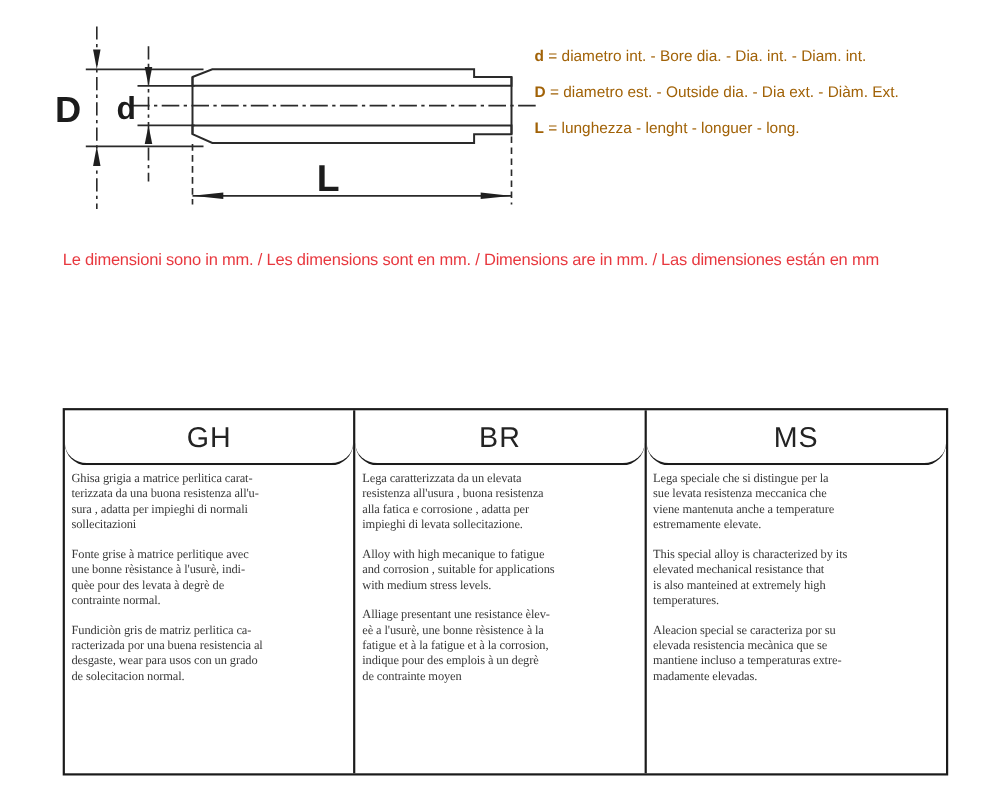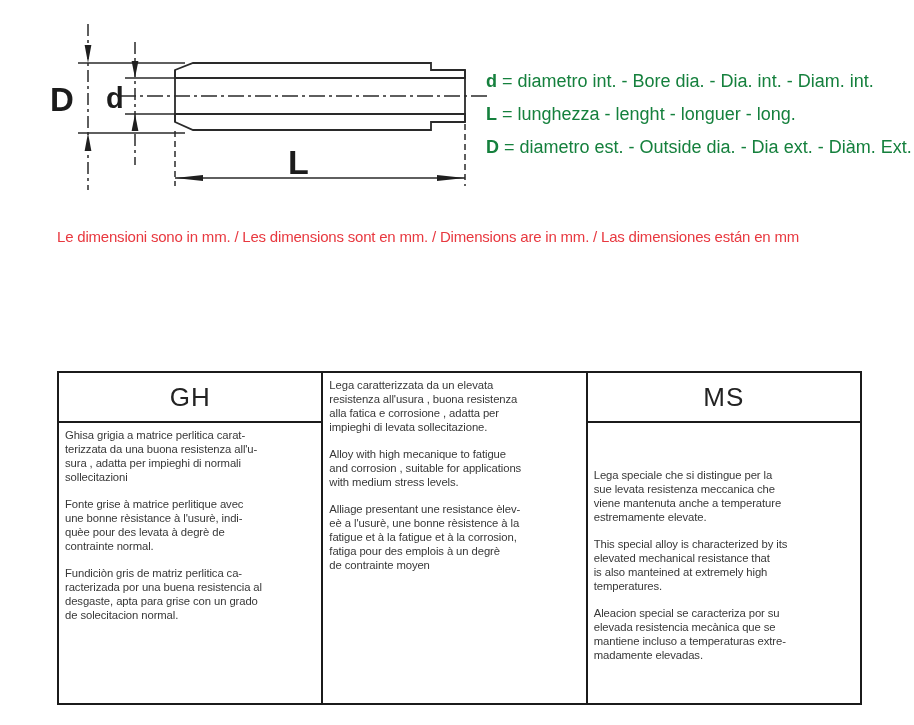--- a/index.html
+++ b/index.html
@@ -11,44 +11,44 @@
 
   
   .drawing { position:absolute; left:40px; top:8px; width:460px; height:210px; }
   .drawing text { font-family:"Liberation Sans", sans-serif; font-weight:700; fill:#1c1c1c; }
   .ink { stroke:#2a2a2a; fill:none; }
   .thin { stroke-width:1.5; }
   .thick { stroke-width:1.8; }
   .arrow { fill:#1f1f1f; stroke:none; }
 
   
-  .legend { position:absolute; left:486px; top:71px; color:#15803d; font-size:18px; }
+  .legend { position:absolute; left:486px; top:40px; color:#a16207; font-size:14px; }
   .legend-row { height:20px; line-height:20px; margin-bottom:13px; white-space:nowrap; }
   .legend-row b { font-weight:700; }
 
   
   .note {
     position:absolute; left:57px; top:228px; width:810px;
     color:#e8383f; font-size:15px; line-height:18px; letter-spacing:-0.2px; white-space:nowrap;
   }
 
   
   .spec-table {
     position:absolute; left:57px; top:371px; width:805px; height:334px;
     display:grid; grid-template-columns:1fr 1fr 1.03fr;
     border:2px solid #1b1b1b; background:#ffffff;
   }
   .col { border-right:2px solid #1b1b1b; display:flex; flex-direction:column; min-width:0; }
-  .col:last-child { border-right:none;gap:40px; }
+  .col:last-child { border-right:none; }
   .hdr {
     height:50px; border-bottom:2px solid #1b1b1b;
     display:flex; align-items:center; justify-content:center;
-    font-size:26px; letter-spacing:1px; color:#232323; font-weight:500;
+    font-size:26px; letter-spacing:1px; color:#232323; font-weight:500;border-radius:20px;
   }
-  .cell { flex:1; padding:5px 6px; overflow:hidden; }
+  .cell { flex:1; padding:5px 6px; overflow:hidden;font-family:Liberation Serif, serif; }
   .cell p {
     white-space:pre-line; font-size:11.3px; line-height:14px; letter-spacing:-0.1px;
     color:#383838; margin:0 0 13px 0;
   }
 </style>
 </head>
 <body>
 
 <div class="page">
 
@@ -101,64 +101,65 @@
     <text x="66" y="100" font-size="29">d</text>
     <text x="248" y="166" font-size="34">L</text>
   </svg>
 
   <div class="legend">
     <div class="legend-row">
       <b>d</b>
       <span>= diametro int. - Bore dia. - Dia. int. - Diam. int.</span>
     </div>
     <div class="legend-row">
+      <b>D</b>
+      <span>= diametro est. - Outside dia. - Dia ext. - Diàm. Ext.</span>
+    </div>
+    <div class="legend-row">
       <b>L</b>
       <span>= lunghezza - lenght - longuer - long.</span>
-    </div>
-    <div class="legend-row">
-      <b>D</b>
-      <span>= diametro est. - Outside dia. - Dia ext. - Diàm. Ext.</span>
     </div>
   </div>
 
   <div class="note">Le dimensioni sono in mm. / Les dimensions sont en mm. / Dimensions are in mm. / Las dimensiones están en mm</div>
 
   <div class="spec-table">
 
     <div class="col">
       <div class="hdr">GH</div>
       <div class="cell">
         <p>Ghisa grigia a matrice perlitica carat-
 terizzata da una buona resistenza all'u-
 sura , adatta per impieghi di normali
 sollecitazioni</p>
         <p>Fonte grise à matrice perlitique avec
 une bonne rèsistance à l'usurè, indi-
 quèe pour des levata à degrè de
 contrainte normal.</p>
         <p>Fundiciòn gris de matriz perlitica ca-
 racterizada por una buena resistencia al
-desgaste, apta para grise con un grado
+desgaste, wear para usos con un grado
 de solecitacion normal.</p>
       </div>
     </div>
 
     <div class="col">
+      <div class="hdr">BR</div>
       <div class="cell">
         <p>Lega caratterizzata da un elevata
 resistenza all'usura , buona resistenza
 alla fatica e corrosione , adatta per
 impieghi di levata sollecitazione.</p>
         <p>Alloy with high mecanique to fatigue
 and corrosion , suitable for applications
 with medium stress levels.</p>
         <p>Alliage presentant une resistance èlev-
 eè a l'usurè, une bonne rèsistence à la
 fatigue et à la fatigue et à la corrosion,
-fatiga pour des emplois à un degrè
+indique pour des emplois à un degrè
 de contrainte moyen</p>
       </div>
     </div>
 
     <div class="col">
       <div class="hdr">MS</div>
       <div class="cell">
         <p>Lega speciale che si distingue per la
 sue levata resistenza meccanica che
 viene mantenuta anche a temperature

